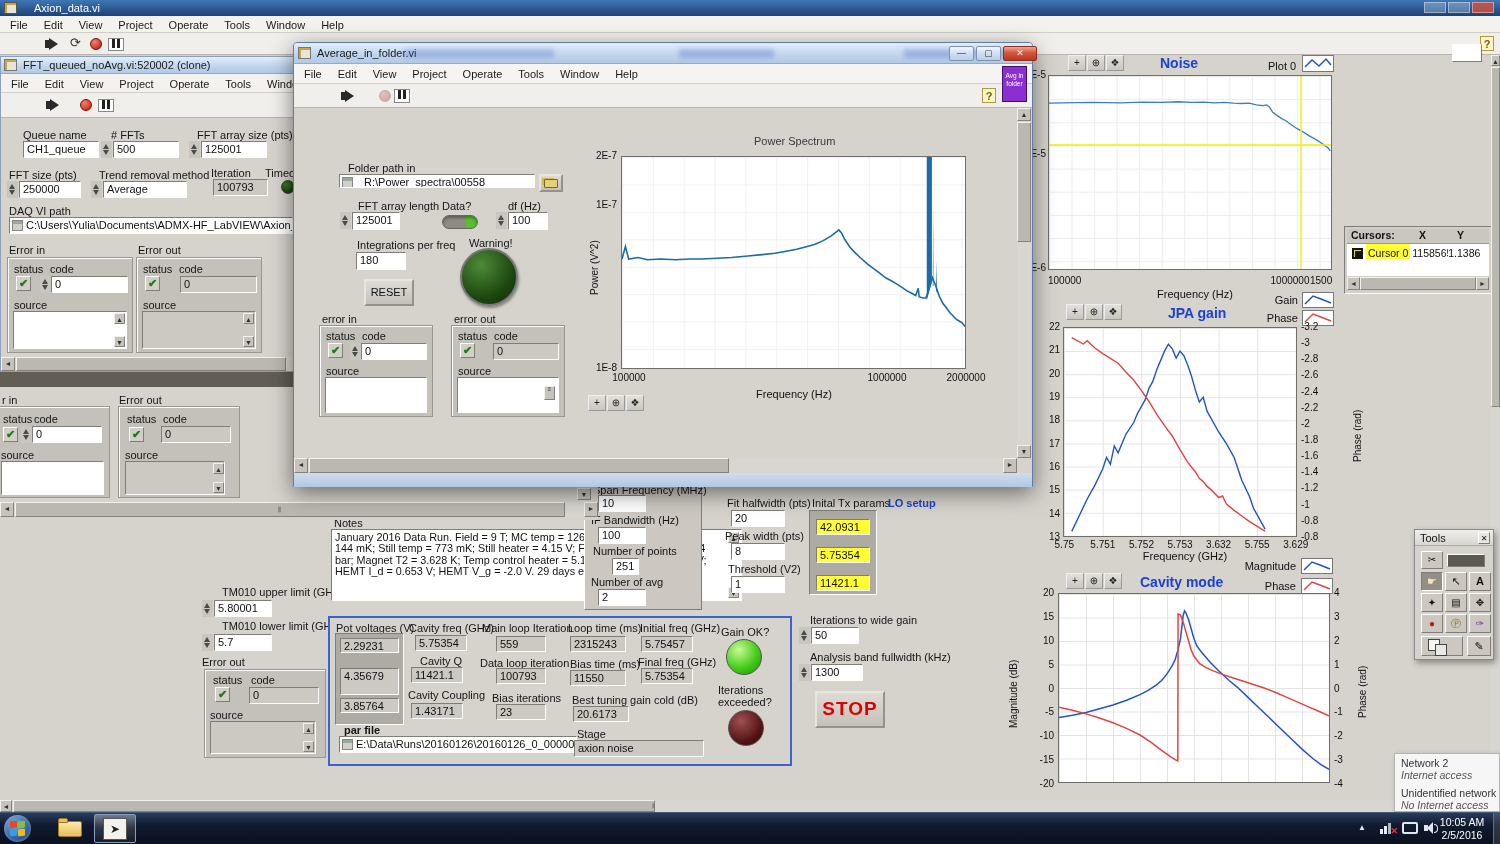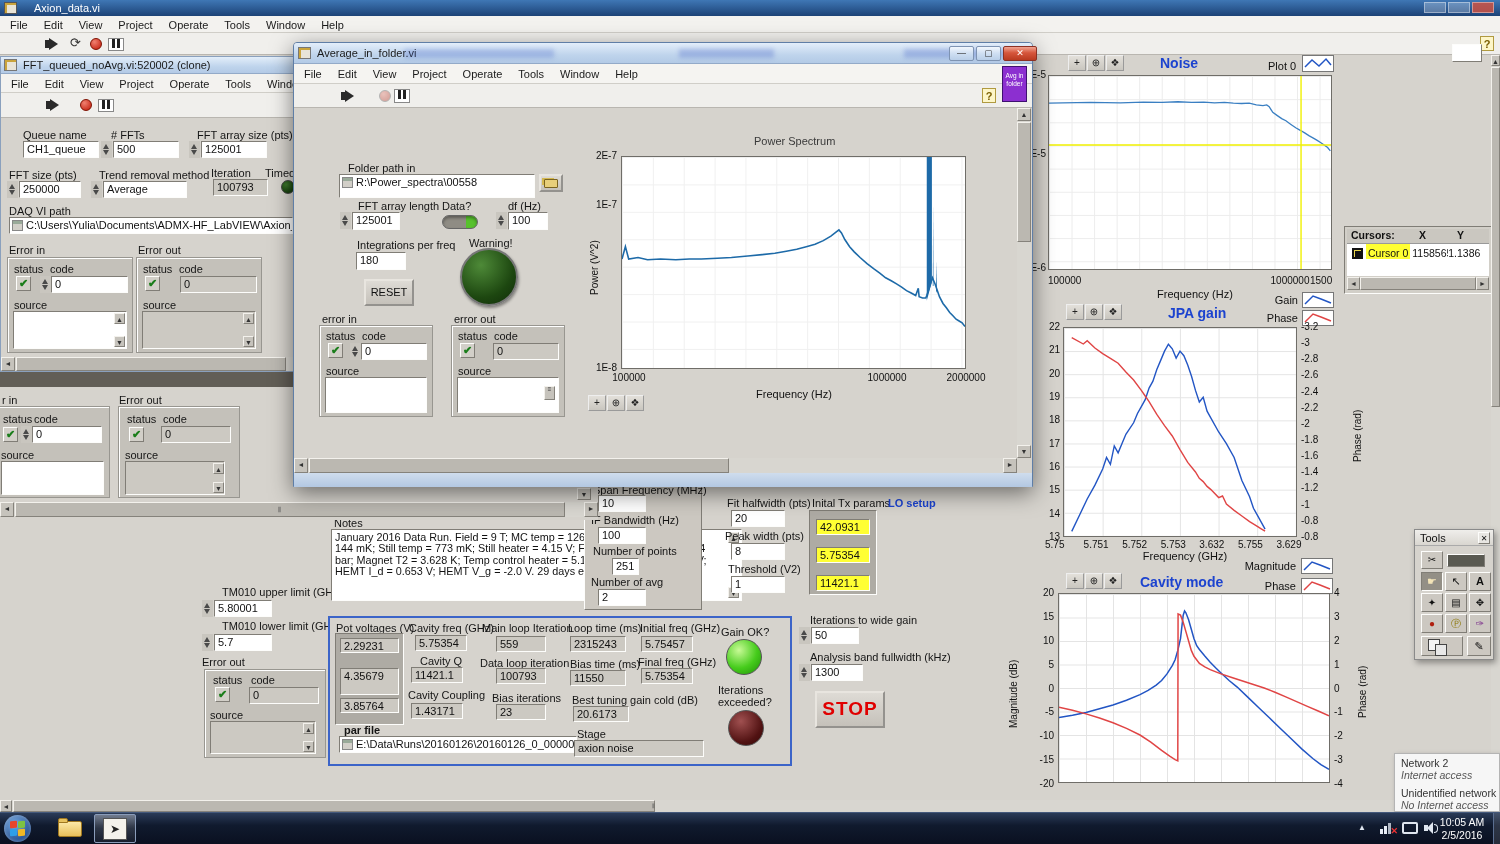--- a/index.html
+++ b/index.html
@@ -18,21 +18,21 @@
 .spin{width:11px;height:17px;background:#c9c6bf}
 .spin:before,.spin:after{content:"";position:absolute;left:2px;border-left:3px solid transparent;border-right:3px solid transparent}
 .spin:before{top:3px;border-bottom:5px solid #4a4a4a}
 .spin:after{bottom:3px;border-top:5px solid #4a4a4a}
 .menu{display:flex;gap:16px;align-items:center;padding-left:10px;font-size:11px;color:#1a1a1a}
 .plot{background:#fff;border:1px solid #6f6d68}
 .gtitle{font-weight:bold;color:#1c43cf;font-size:14px;white-space:nowrap}
 .tick{font-size:10px;color:#111;white-space:nowrap}
 .tcol{display:flex;flex-direction:column;justify-content:space-between;text-align:right}
 .trow{display:flex;justify-content:space-between}
-.trow span{width:40px;text-align:left}
+.trow span{width:40px;text-align:center}
 .vrt{transform:rotate(-90deg);transform-origin:left top;white-space:nowrap;font-size:10px}
 .sb{background:#d8d6d0}
 .sbb{background:#c6c3bc;border:1px solid #f3f1ec;border-right-color:#85827b;border-bottom-color:#85827b;font-size:7px;line-height:11px;text-align:center;color:#333}
 .sbt{background:#bbb8b1;border:1px solid #f3f1ec;border-right-color:#85827b;border-bottom-color:#85827b}
 .legicon{background:#fff;border:1px solid #777}
 .clu{border:1px solid #989690;background:#c4c1ba;box-shadow:inset 1px 1px 0 #fff}
 .srcbox{background:#fff}
 .srcind{background:#ccc9c2}
 .palette{display:flex;gap:1px}
 .palette span{width:18px;height:16px;background:linear-gradient(#e3e0da,#c9c6bf);border:1px outset #eee;font-size:10px;text-align:center;line-height:14px;color:#222}
@@ -486,21 +486,21 @@
           <span class="runbar"></span>
           <span class="runarr"></span>
         </div>
       <div class="abs led" style="left:85px;top:6px;width:12px;height:12px;background:radial-gradient(circle at 35% 30%,#e8b0a8,#c57a70);border:1px solid #999;opacity:.7"></div>
       <div class="abs pausebars" style="left:100px;top:5px;width:16px;height:14px;border:1px solid #888;background:#fff;text-align:center;line-height:11px"><span></span><span></span></div>
       <div class="abs" style="left:688px;top:4px;width:14px;height:15px;background:#fdf6c8;border:1px solid #b09a40;color:#7a5e00;font-weight:bold;text-align:center;line-height:14px">?</div>
     </div>
     <div class="abs" style="left:708px;top:23px;width:25px;height:36px;background:#8c2fd0;border:1px solid #3f1070;color:#fff;font-size:6.5px;text-align:center;line-height:8px;padding-top:5px"><span>Avg in folder</span></div>
 
     <div class="abs lbl" style="left:54px;top:119px">Folder path in</div>
-    <div class="abs fld sunk" style="left:45px;top:131px;width:196px;height:24px;padding-left:16px"><i class="abs" style="left:2px;top:2px;width:11px;height:11px;background:#d2cfc8;border:1px solid #888;box-shadow:inset 0 3px 0 #9a9;font-style:normal"></i><span>R:\Power_spectra\00558</span></div>
+    <div class="abs fld sunk" style="left:45px;top:131px;width:196px;height:14px;padding-left:24px"><i class="abs" style="left:2px;top:2px;width:11px;height:11px;background:#d2cfc8;border:1px solid #888;box-shadow:inset 0 3px 0 #9a9;font-style:normal"></i><span>R:\Power_spectra\00558</span></div>
     <div class="abs btn" style="left:245px;top:131px;width:24px;height:18px"><span style="display:inline-block;width:14px;height:9px;background:#e8cf7a;border:1px solid #7a6420;border-radius:1px;box-shadow:-3px -2px 0 -1px #d4b850;margin-top:3px"></span></div>
     <div class="abs lbl" style="left:64px;top:157px">FFT array length</div>
     <div class="abs spin" style="left:46px;top:169px"></div>
     <div class="abs fld sunk" style="left:58px;top:169px;width:48px;height:18px">125001</div>
     <div class="abs lbl" style="left:148px;top:157px">Data?</div>
     <div class="abs" style="left:148px;top:172px;width:36px;height:14px;border-radius:7px;background:linear-gradient(90deg,#8f8c84 68%,#57c12d 68%);border:1px solid #666;box-shadow:inset 0 2px 3px rgba(0,0,0,.35)"></div>
     <div class="abs lbl" style="left:214px;top:157px">df (Hz)</div>
     <div class="abs spin" style="left:202px;top:169px"></div>
     <div class="abs fld sunk" style="left:214px;top:169px;width:40px;height:18px">100</div>
     <div class="abs lbl" style="left:63px;top:196px">Integrations per freq</div>

